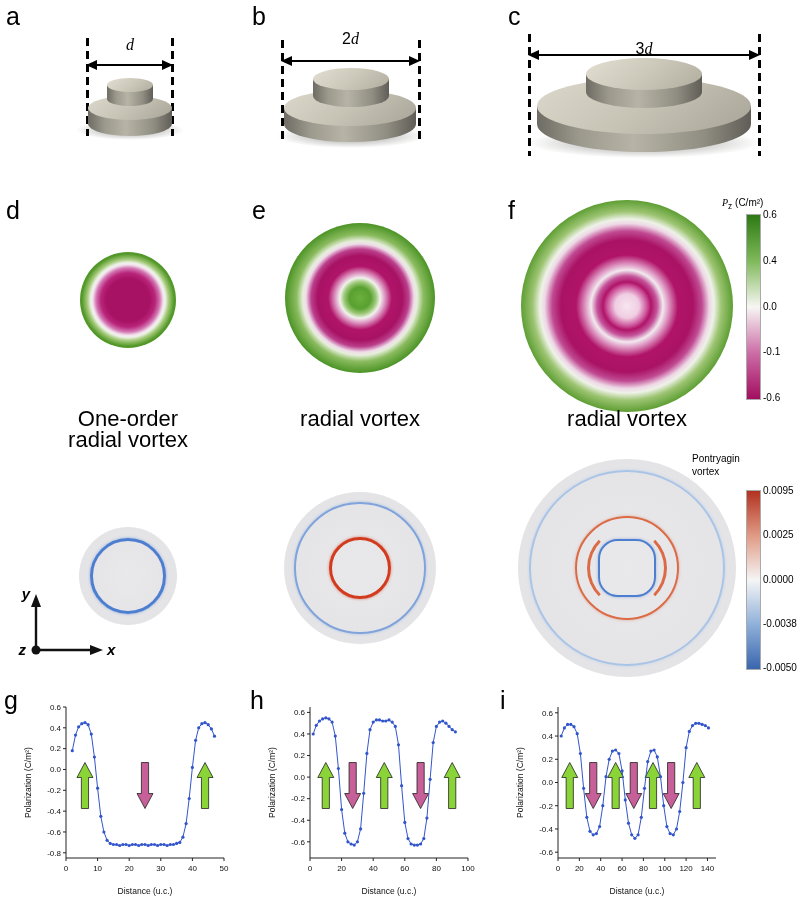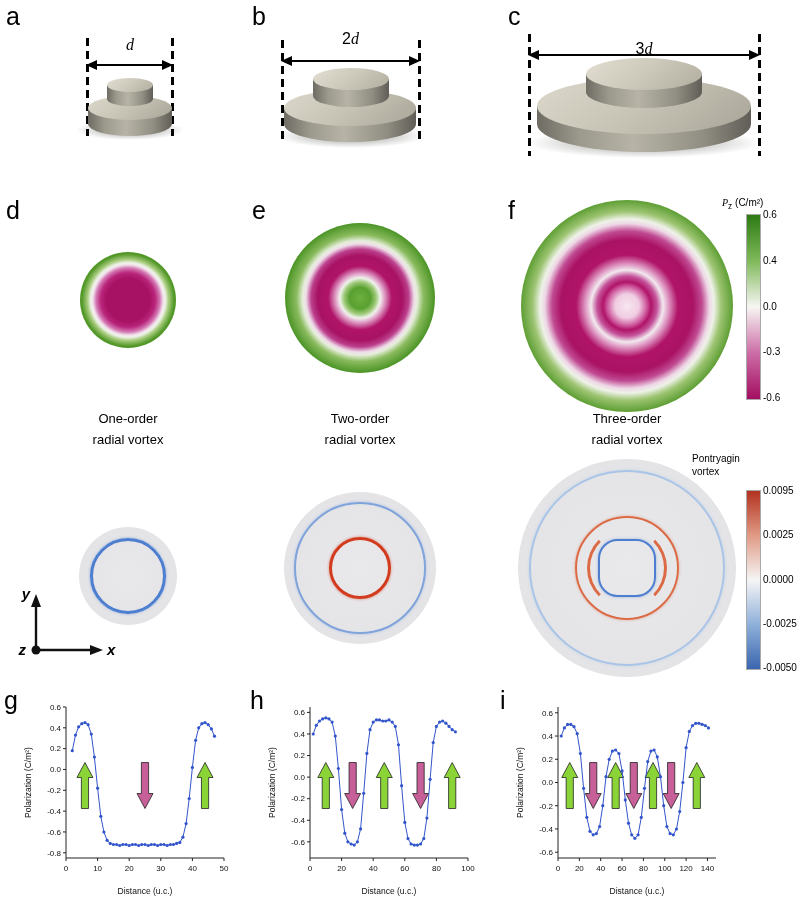--- a/index.html
+++ b/index.html
@@ -17,21 +17,21 @@
   .cyl-top{position:absolute;left:0;right:0;top:0;border-radius:50%;background:linear-gradient(140deg,#dcd9cc 0%,#c6c3b5 50%,#a8a598 100%);}
   .cyl-top.lighter{background:linear-gradient(140deg,#e2dfd2 0%,#ccc9bb 50%,#b0ad9f 100%);}
   .cyl-side{position:absolute;left:0;right:0;background:linear-gradient(to right,#6e6c63,#9c998d 20%,#b7b4a7 45%,#908d82 78%,#5f5d56 100%);}
   .disk-shadow{position:absolute;background:radial-gradient(ellipse closest-side,rgba(45,45,40,0.5),rgba(45,45,40,0.22) 55%,rgba(45,45,40,0) 100%);border-radius:50%;}
   .vortex{position:absolute;border-radius:50%;}
   .vx-d{background:radial-gradient(circle,#a81264 0%,#a81264 32%,#b8257a 40%,#d377b2 47%,#f2e3ed 52%,#eef2e8 55%,#a6cb7c 60%,#539829 68%,#4d9428 80%,#85b661 89%,#dce8cc 95%,#fff 100%);}
   .vx-e{background:radial-gradient(circle,#6db03e 0%,#58a030 10%,#9cc877 15%,#f0f2ec 19%,#e0a0c8 23%,#b01468 30%,#a81264 40%,#bb3f8c 46%,#efdce9 51%,#e6eedb 54%,#8abb5e 60%,#4f9629 70%,#4d9428 80%,#79ad52 89%,#d8e6c8 95%,#fff 100%);}
   .vx-f{background:radial-gradient(circle,#f7e6f0 0%,#f0cde2 8%,#cf5ca0 13%,#b01468 16%,#c4539a 20%,#f2e9ef 24%,#dd93c0 28%,#b01468 34%,#aa1264 44%,#c04a92 50%,#eed7e6 55%,#eef2e8 58%,#9dc472 63%,#539829 72%,#4d9428 82%,#7aad53 90%,#d5e4c4 96%,#fff 100%);}
   .pd-circle{position:absolute;border-radius:50%;background:radial-gradient(circle,#e9e9eb 0%,#e4e4e7 70%,#dbdbde 92%,#fff 100%);}
   .ring{position:absolute;left:50%;top:50%;transform:translate(-50%,-50%);border-radius:50%;}
-  .caption{position:absolute;text-align:center;font-size:13px;line-height:21px;color:#000;}
+  .caption{position:absolute;text-align:center;font-size:22px;line-height:21px;color:#000;}
   .cb-title{position:absolute;font-size:10px;line-height:13px;color:#000;}
   .it{font-style:italic;font-family:"Liberation Serif",serif;}
   .cbar{position:absolute;width:13px;border:1px solid #aaa;}
   .cb-labels{position:absolute;display:flex;flex-direction:column;justify-content:space-between;font-size:10px;color:#000;}
   .chart{position:absolute;width:212px;height:205px;}
   svg text{font-family:"Liberation Sans",sans-serif;}
 </style>
 </head>
 <body>
 
@@ -110,34 +110,32 @@
   <div class="vortex vx-d" style="left:80px;top:252px;width:96px;height:96px"></div>
   <div class="vortex vx-e" style="left:285px;top:223px;width:150px;height:150px"></div>
   <div class="vortex vx-f" style="left:521px;top:200px;width:212px;height:212px"></div>
 
   <div class="cb-title" style="left:722px;top:196px;width:76px"><span class="it">P</span><sub>z</sub><span> (C/m²)</span></div>
   <div class="cbar" style="left: 746px; top: 214px; height: 184px; background: linear-gradient(rgb(45, 122, 20), rgb(127, 185, 90), rgb(247, 246, 243), rgb(204, 109, 166), rgb(163, 14, 96));"></div>
   <div class="cb-labels" style="left:763px;top:209px;height:194px">
       <div>0.6</div>
       <div>0.4</div>
       <div>0.0</div>
-      <div>-0.3</div>
+      <div>-0.1</div>
       <div>-0.6</div>
     </div>
 
   <div class="caption" style="left:38px;top:408px;width:180px">
     <div>One-order</div>
     <div>radial vortex</div>
   </div>
   <div class="caption" style="left:270px;top:408px;width:180px">
-    <div>Two-order</div>
     <div>radial vortex</div>
   </div>
   <div class="caption" style="left:537px;top:408px;width:180px">
-    <div>Three-order</div>
     <div>radial vortex</div>
   </div>
 
   <div class="pd-circle" style="left:79px;top:527px;width:98px;height:98px">
     <div class="ring" style="width:70px;height:70px;border:3px solid #4d7ecf;box-shadow:0 0 3px rgba(77,126,207,.6)"></div>
   </div>
   <div class="pd-circle" style="left:284px;top:492px;width:152px;height:152px">
     <div class="ring" style="width:128px;height:128px;border:2.5px solid #7fa3da;box-shadow:0 0 3px rgba(127,163,218,.6)"></div>
     <div class="ring" style="width:56px;height:56px;border:3px solid #d23b1d;box-shadow:0 0 3px rgba(210,59,29,.6)"></div>
   </div>
@@ -150,21 +148,21 @@
 
   <div class="cb-title" style="left:692px;top:452px;width:84px">
     <div>Pontryagin</div>
     <div>vortex</div>
   </div>
   <div class="cbar" style="left: 746px; top: 490px; height: 178px; background: linear-gradient(rgb(178, 50, 32), rgb(224, 154, 133), rgb(245, 245, 245), rgb(143, 176, 218), rgb(58, 102, 174));"></div>
   <div class="cb-labels" style="left:763px;top:485px;height:188px">
       <div>0.0095</div>
       <div>0.0025</div>
       <div>0.0000</div>
-      <div>-0.0025</div>
+      <div>-0.0038</div>
       <div>-0.0050</div>
     </div>
 
   <div style="position:absolute;left:4px;top:586px;width:115px;height:82px">
     <svg width="115" height="82" viewBox="0 0 115 82">
       <line x1="32" y1="64" x2="32" y2="18" stroke="#111" stroke-width="2.4"></line>
       <polygon points="32,8 27,21 37,21" fill="#111"></polygon>
       <line x1="32" y1="64" x2="88" y2="64" stroke="#111" stroke-width="2.4"></line>
       <polygon points="99,64 86,59 86,69" fill="#111"></polygon>
       <circle cx="32" cy="64" r="4.5" fill="#111"></circle>

